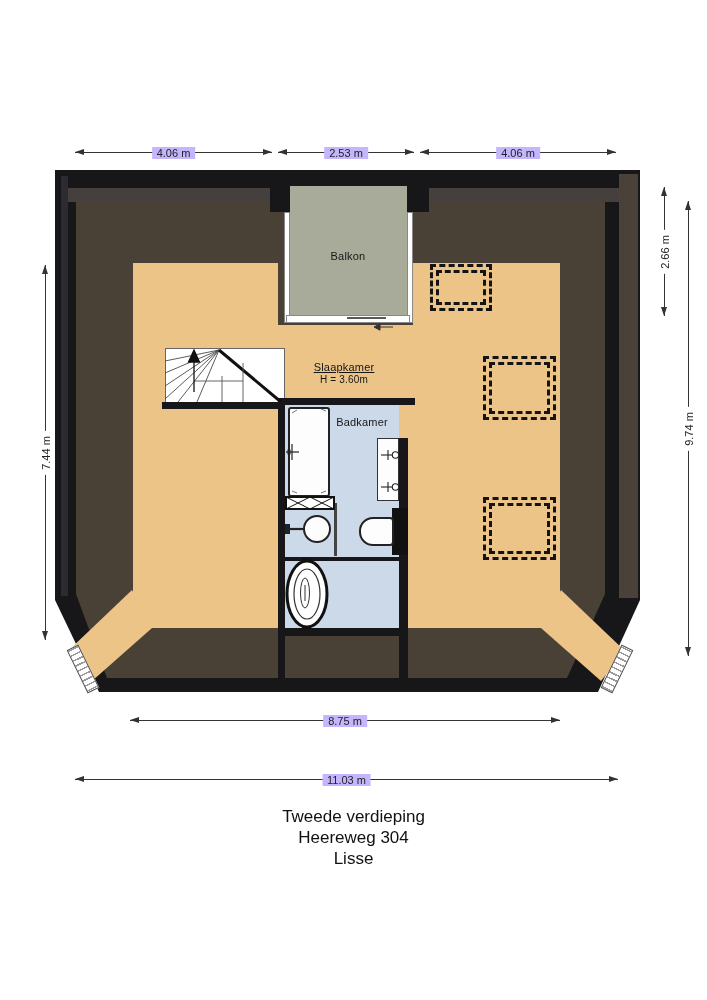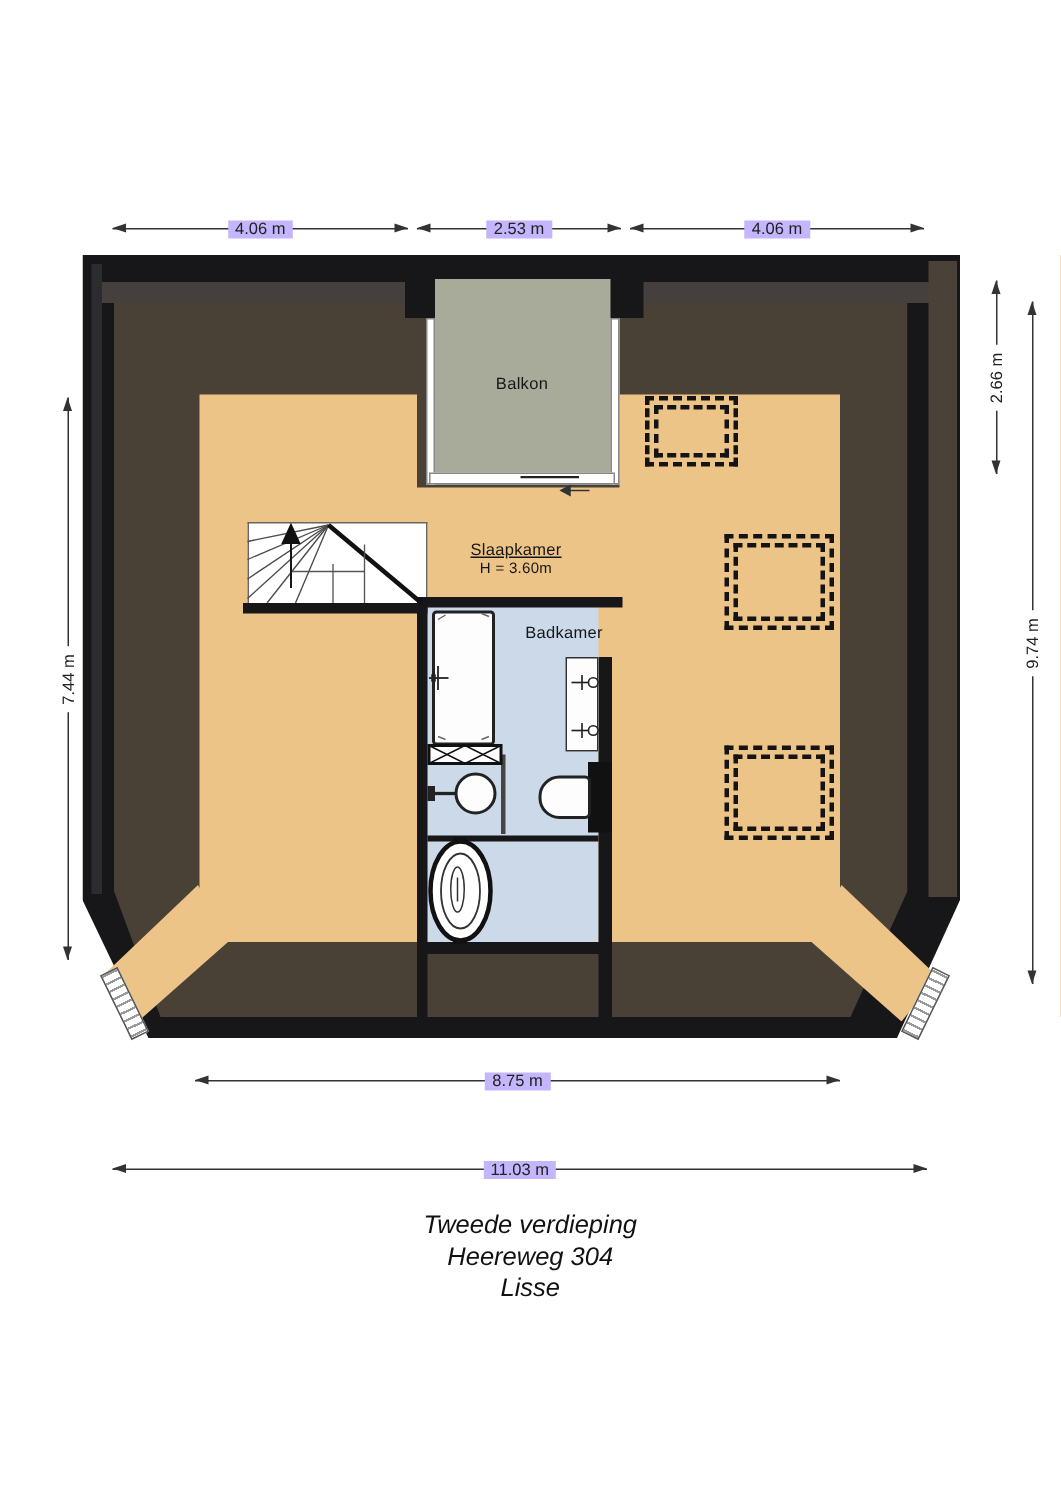--- a/index.html
+++ b/index.html
@@ -161,21 +161,21 @@
       <line x1="292" y1="413" x2="297" y2="410"></line>
       <line x1="326" y1="411" x2="321" y2="409"></line>
       <line x1="292" y1="491" x2="297" y2="493"></line>
       <line x1="326" y1="491" x2="321" y2="493"></line>
     </g>
   </svg>
 
   <div class="roomlabel" style="left:348px;top:250px;">Balkon</div>
   <div class="roomlabel" style="left:344px;top:361px;text-decoration:underline;">Slaapkamer</div>
   <div class="roomlabel" style="left:344px;top:374px;font-size:10px;text-align:center;">H = 3.60m</div>
-  <div class="roomlabel" style="left:376px;top:416px;text-align:center;">Badkamer</div>
+  <div class="roomlabel" style="left:362px;top:416px;text-align:center;">Badkamer</div>
 
   <div class="dimh" style="left:75px;top:152px;width:197px;">
     <span class="dimlabel">4.06 m</span>
   </div>
   <div class="dimh" style="left:278px;top:152px;width:136px;">
     <span class="dimlabel">2.53 m</span>
   </div>
   <div class="dimh" style="left:420px;top:152px;width:196px;">
     <span class="dimlabel">4.06 m</span>
   </div>
@@ -188,19 +188,19 @@
   <div class="dimv" style="left:688px;top:201px;height:455px;">
     <span class="dimlabel-v">9.74 m</span>
   </div>
   <div class="dimh" style="left:130px;top:720px;width:430px;">
     <span class="dimlabel">8.75 m</span>
   </div>
   <div class="dimh" style="left:75px;top:779px;width:543px;">
     <span class="dimlabel">11.03 m</span>
   </div>
 
-  <div class="abs" style="left:0;top:806px;width:707px;font-style:italic;">
+  <div class="abs" style="left:0;top:806px;width:707px;">
     <div class="title-line">Tweede verdieping</div>
     <div class="title-line">Heereweg 304</div>
     <div class="title-line">Lisse</div>
   </div>
 
 </div>
 
 </body></html>

